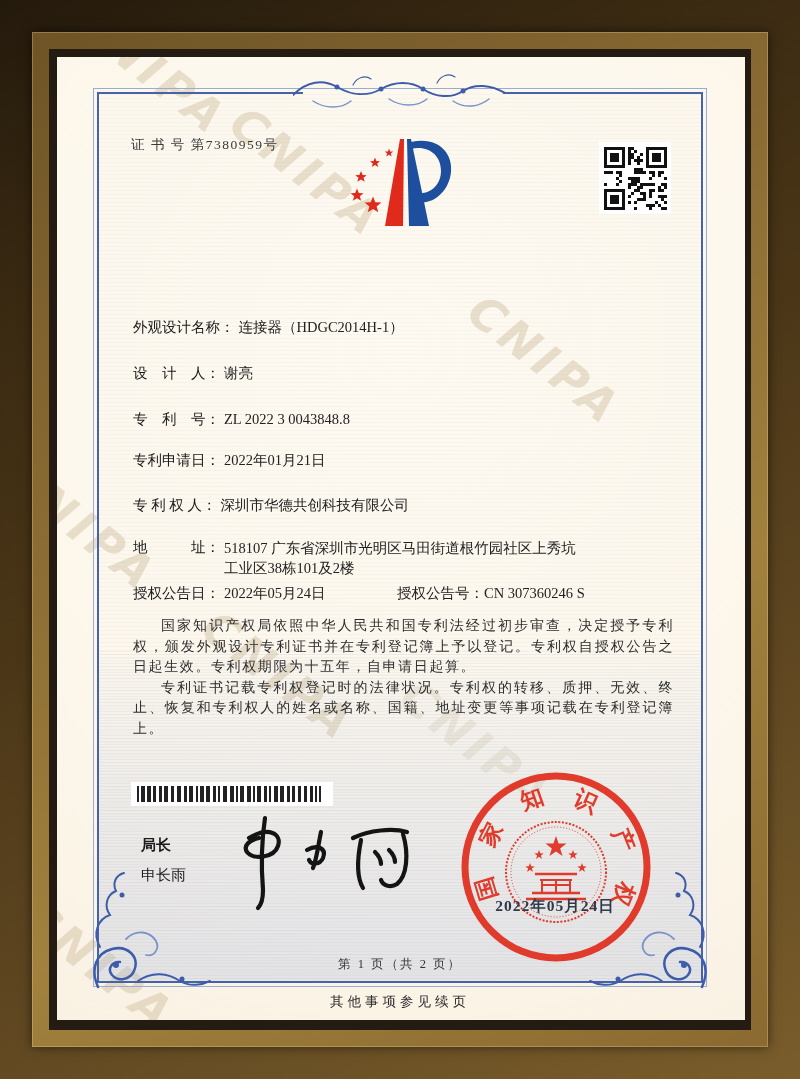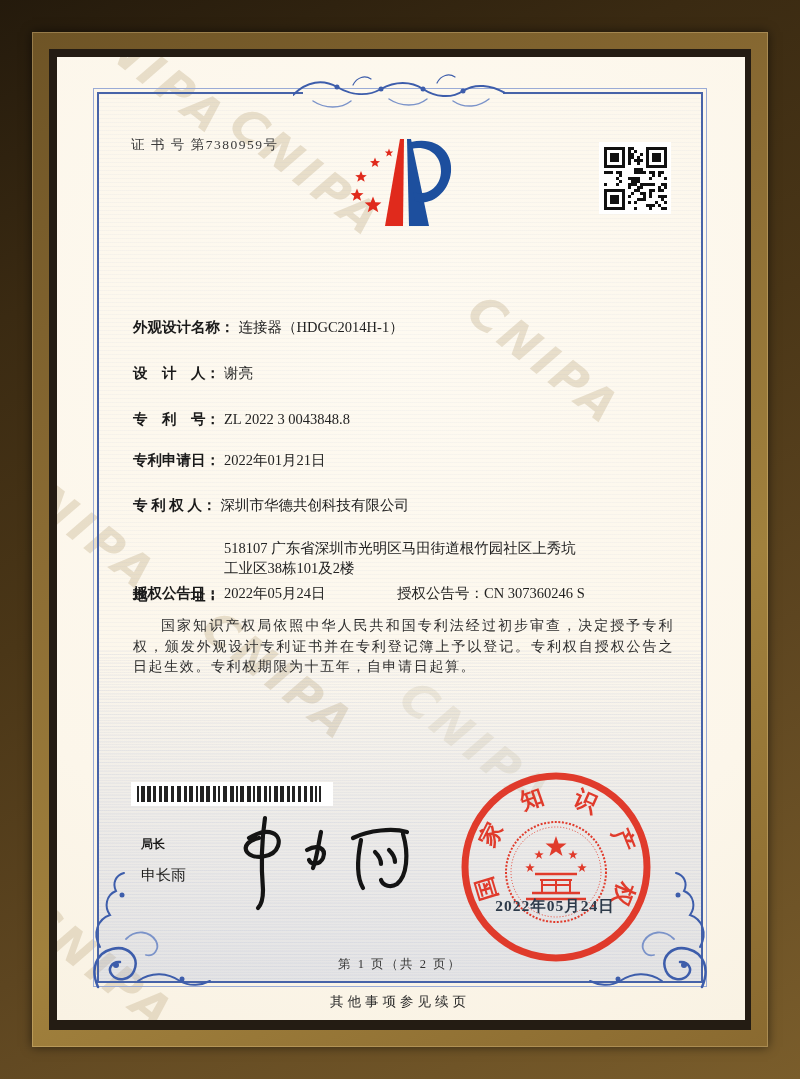--- a/index.html
+++ b/index.html
@@ -40,34 +40,34 @@
     background:linear-gradient(to bottom,rgba(172,186,220,0) 0%,rgba(172,186,220,.16) 45%,rgba(176,190,224,.30) 100%),
       repeating-linear-gradient(180deg,rgba(110,132,190,.07) 0 1px,transparent 1px 3px);}
   
   .cert-no{position:absolute;left:34px;top:44px;font-size:13.5px;letter-spacing:1.5px;color:#3a3a3a;z-index:3;}
   .logo{position:absolute;left:248px;top:44px;width:110px;height:94px;z-index:3;}
   .qr{position:absolute;left:502px;top:50px;width:72px;height:72px;background:#fff;
     padding:0;z-index:3;display:flex;align-items:center;justify-content:center;}
   .title{position:absolute;left:0;right:0;top:142px;text-align:center;
     font-size:34px;font-weight:bold;letter-spacing:5px;color:#121212;z-index:3;}
   .row{position:absolute;left:36px;font-size:14.5px;color:#1f1f1f;z-index:3;white-space:nowrap;}
-  .row .lbl{font-weight:700;color:#1a1a1a;margin-top:48px;}
+  .row .lbl{font-weight:400;color:#1a1a1a;}
   .row .val{margin-left:4px;color:#222;}
   .row-name{top:226px;} .row-designer{top:272px;} .row-patno{top:318px;}
   .row-filing{top:359px;} .row-patentee{top:404px;}
   .row-address{top:446px;display:flex;align-items:flex-start;}
   .row-address .addr-val{margin-left:4px;line-height:20px;white-space:normal;width:452px;}
   .row-grant{top:492px;}
   .grant-no-cell{position:absolute;left:300px;top:492px;font-size:14.5px;color:#1f1f1f;z-index:3;white-space:nowrap;}
   .legal{position:absolute;left:36px;top:524px;width:541px;z-index:3;
     font-size:14px;line-height:20.5px;letter-spacing:1.6px;color:#2e2e2e;text-align:justify;}
   .legal p{margin:0;text-indent:2em;}
   .barcode{position:absolute;left:34px;top:690px;width:202px;height:24px;background:#fff;z-index:3;
     display:flex;align-items:center;justify-content:center;}
-  .comm-title{position:absolute;left:44px;top:744px;font-size:12px;font-weight:bold;color:#1b1b1b;z-index:3;}
+  .comm-title{position:absolute;left:44px;top:744px;font-size:15px;font-weight:bold;color:#1b1b1b;z-index:3;}
   .comm-name{position:absolute;left:44px;top:774px;font-size:15px;font-weight:normal;color:#1b1b1b;z-index:3;}
   .signature{position:absolute;left:138px;top:712px;width:195px;height:108px;z-index:3;}
   .seal{position:absolute;left:360px;top:676px;width:198px;height:198px;z-index:4;opacity:.95;}
   .seal-date{position:absolute;left:372px;top:804px;width:172px;text-align:center;z-index:5;
     font-size:15.5px;font-weight:bold;letter-spacing:1px;color:#2d3a4a;}
   .page-no{position:absolute;left:0;right:0;top:864px;text-align:center;z-index:3;
     font-size:12.5px;letter-spacing:2px;color:#333;}
   .lace{position:absolute;z-index:3;}
   .lace-bl{left:-5px;bottom:-6px;}
   .lace-br{right:-5px;bottom:-6px;transform:scaleX(-1);}
@@ -269,20 +269,21 @@
       </div>
       <div class="row row-grant">
         <span class="lbl">授权公告日：</span><span class="val">2022年05月24日</span>
       </div>
       <div class="grant-no-cell">
         <span class="lbl">授权公告号：</span><span class="val">CN 307360246 S</span>
       </div>
 
       <div class="legal">
         <p>国家知识产权局依照中华人民共和国专利法经过初步审查，决定授予专利权，颁发外观设计专利证书并在专利登记簿上予以登记。专利权自授权公告之日起生效。专利权期限为十五年，自申请日起算。</p>
+        <p>专利证书记载专利权登记时的法律状况。专利权的转移、质押、无效、终止、恢复和专利权人的姓名或名称、国籍、地址变更等事项记载在专利登记簿上。</p>
       </div>
 
       <div class="barcode" id="barbox">
           <svg width="194" height="20" viewBox="0 0 194 20">
             <rect x="2" y="2" width="2" height="16" fill="#222"></rect>
             <rect x="6" y="2" width="4" height="16" fill="#222"></rect>
             <rect x="12" y="2" width="4" height="16" fill="#222"></rect>
             <rect x="18" y="2" width="3" height="16" fill="#222"></rect>
             <rect x="24" y="2" width="3" height="16" fill="#222"></rect>
             <rect x="29" y="2" width="4" height="16" fill="#222"></rect>

